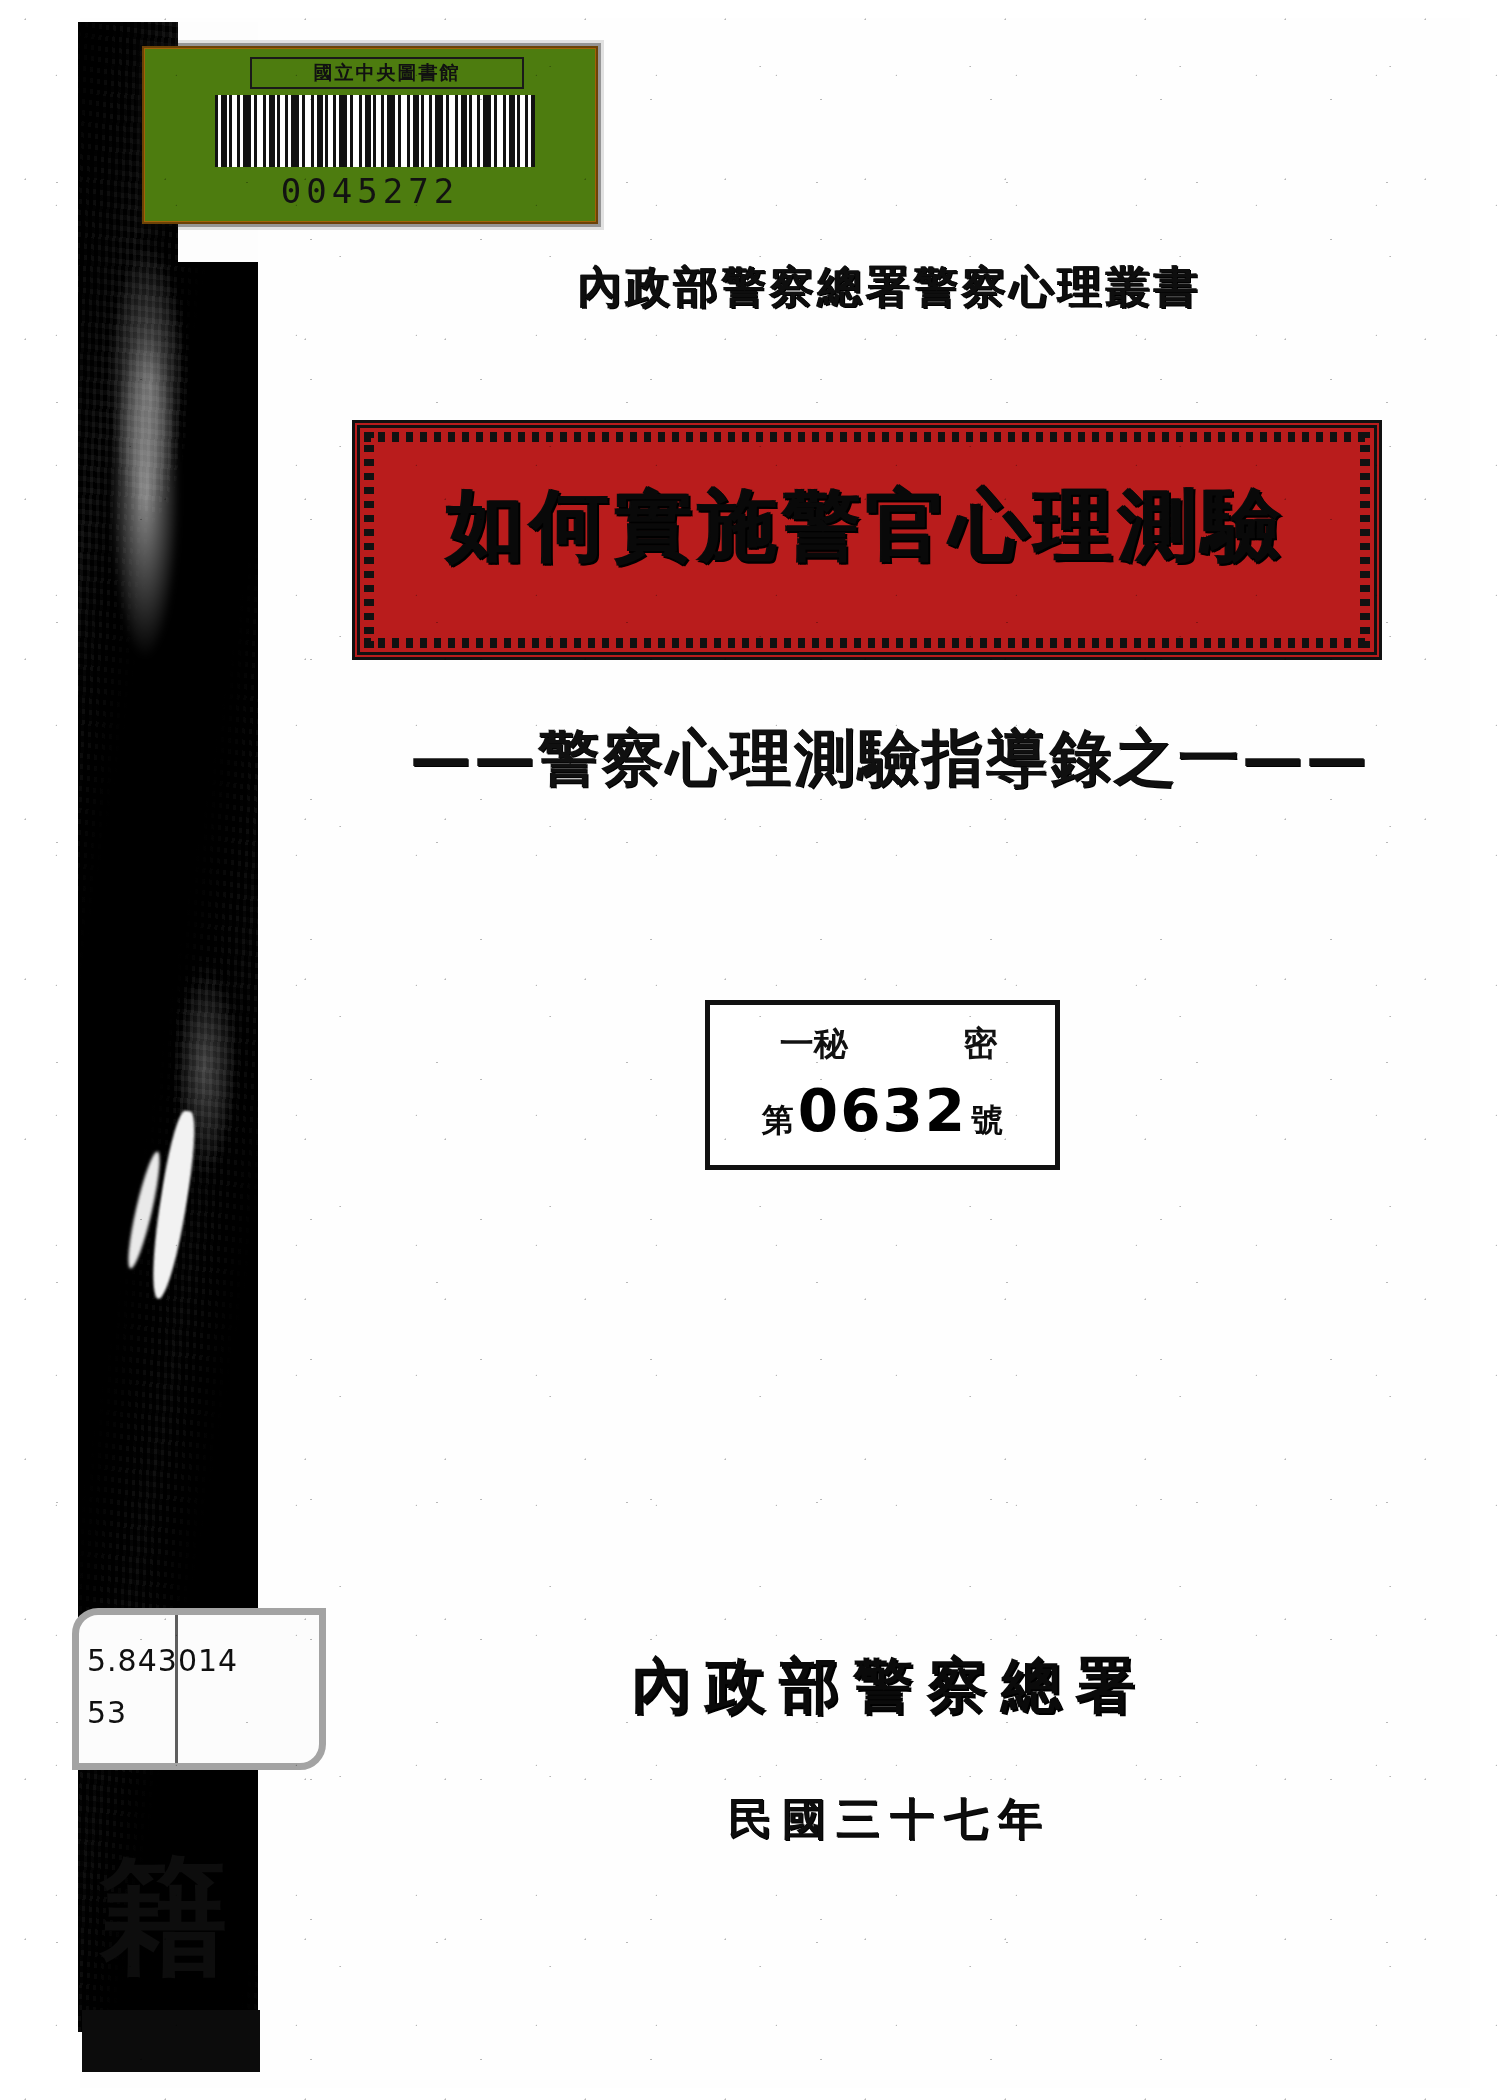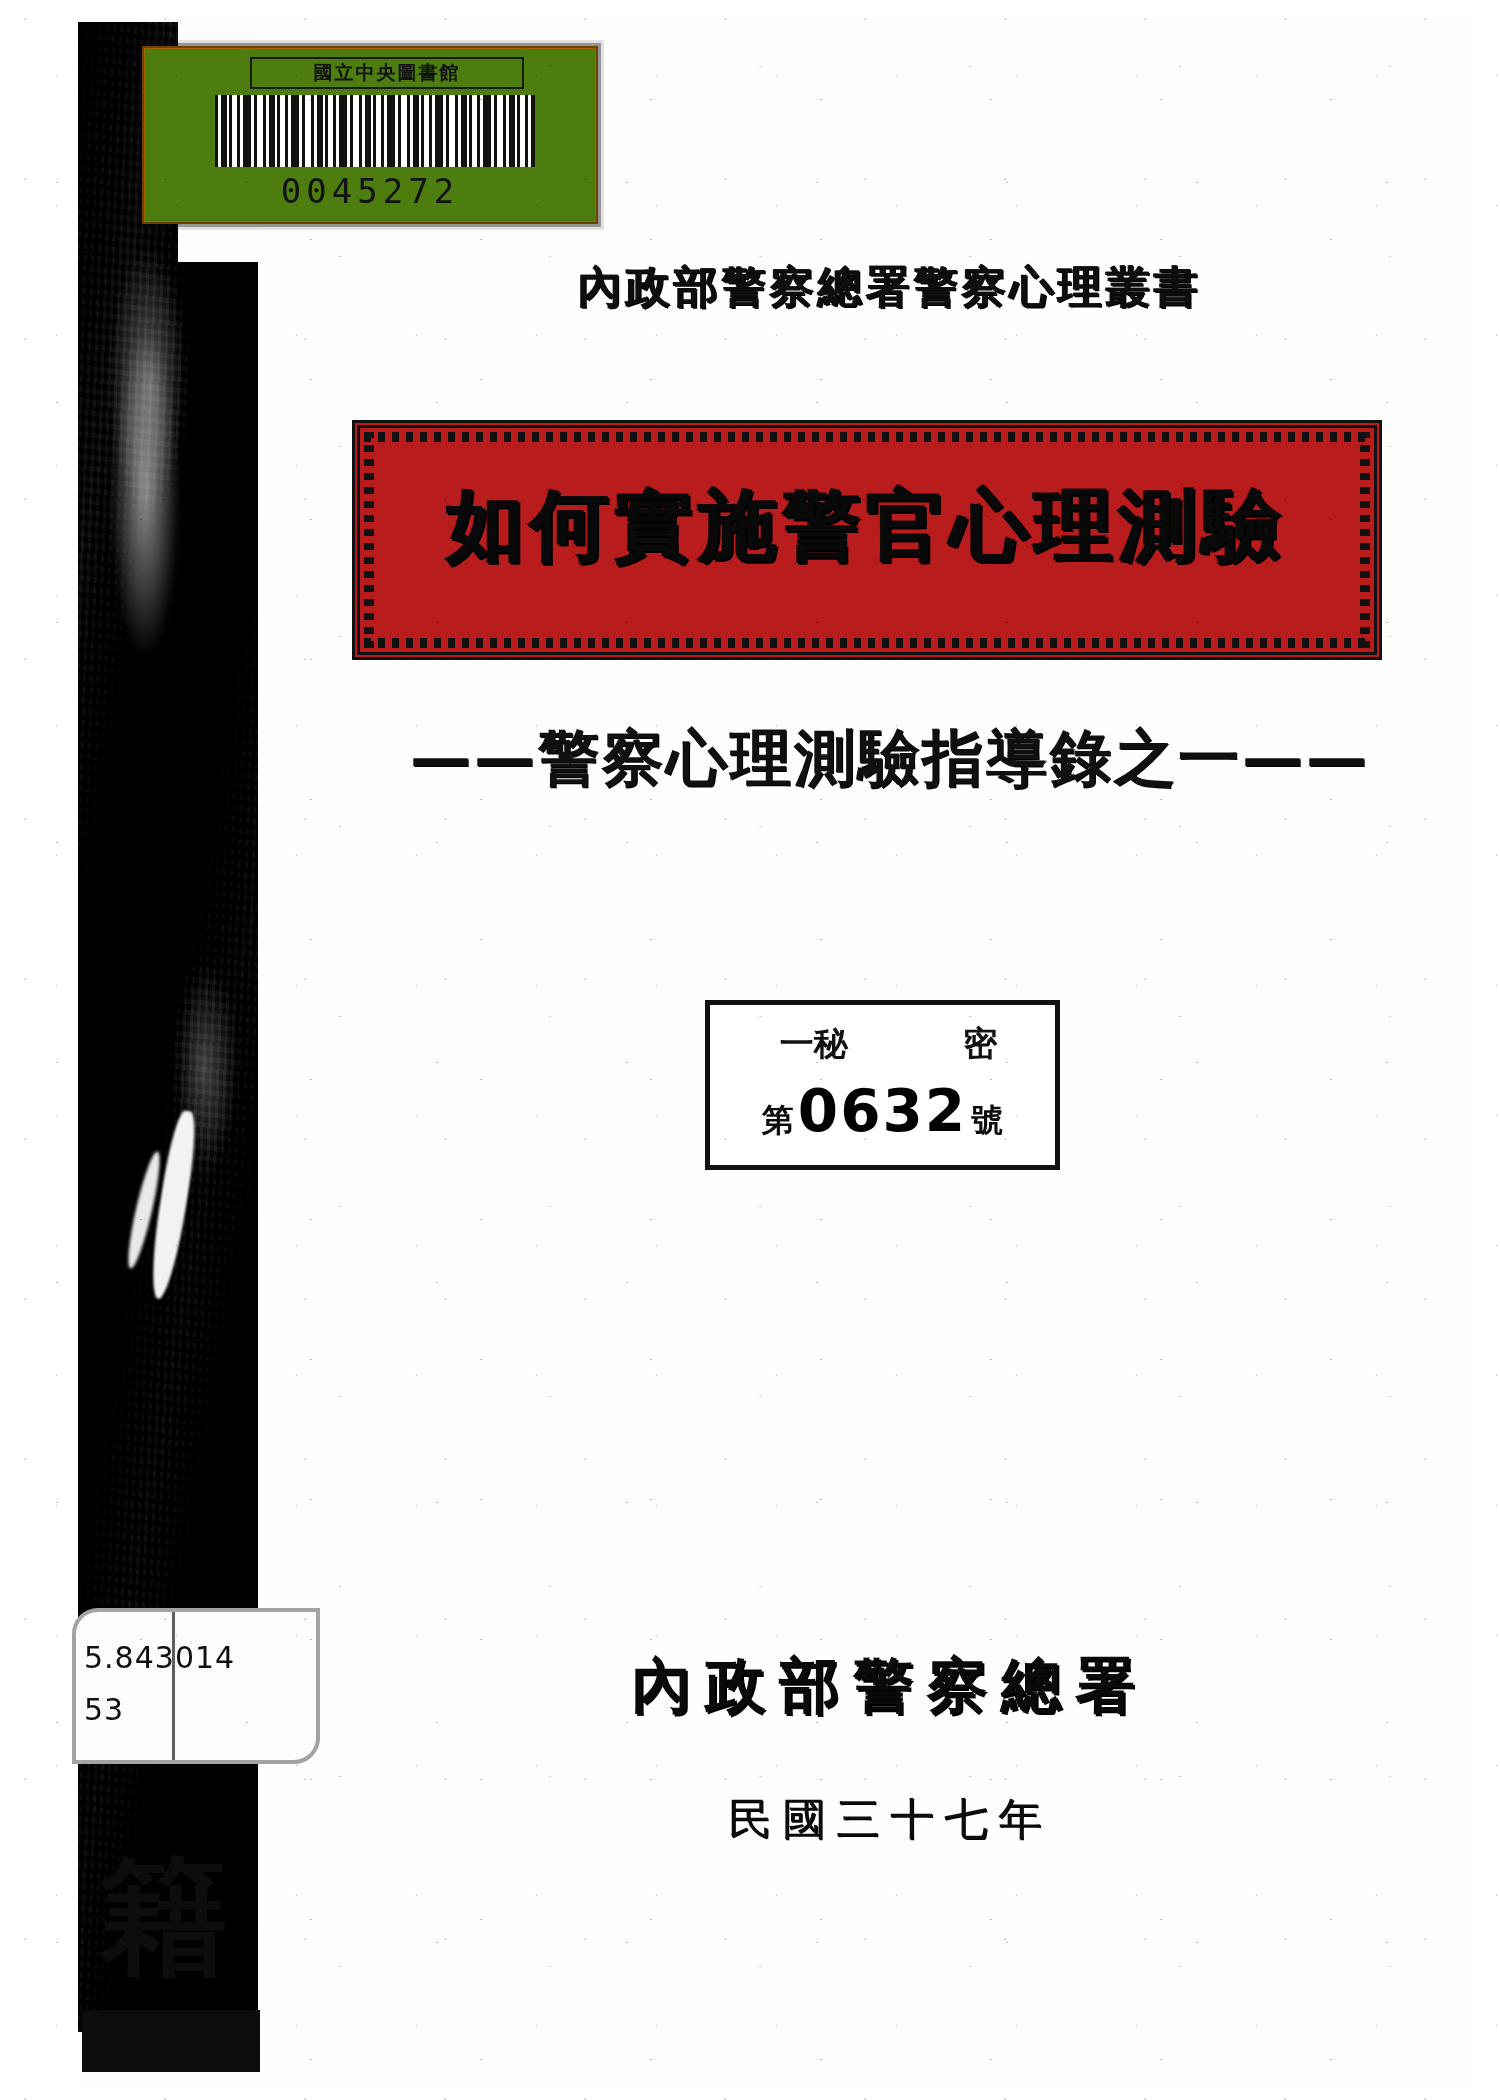--- a/index.html
+++ b/index.html
@@ -146,21 +146,21 @@
     letter-spacing: 5px;
     color: #121212;
   }
 
   
   .call-label {
     position: absolute;
     left: 72px; top: 1608px;
     width: 240px; height: 148px;
     background: #fcfcfc;
-    border: 4px solid #a3a3a3;
+    border: 7px solid #a3a3a3;
     border-radius: 26px 0 26px 0;
   }
   .call-line {
     position: absolute;
     left: 8px;
     width: 224px;
     font-family: "DejaVu Sans", sans-serif;
     font-size: 30px;
     color: #101010;
     letter-spacing: 1px;
@@ -299,21 +299,21 @@
     letter-spacing: 14px;
     color: #0a0a0a;
     text-shadow: 2px 2px 0 #000;
   }
   .year {
     position: absolute;
     left: 380px; top: 1790px;
     width: 1020px;
     text-align: center;
     font-family: "DejaVu Sans", sans-serif;
-    font-weight: 400;
+    font-weight: 700;
     font-size: 44px;
     letter-spacing: 10px;
     color: #0d0d0d;
     text-shadow: 1px 1px 0 #000;
   }
 
   
   .speckles {
     position: absolute;
     inset: 0;

